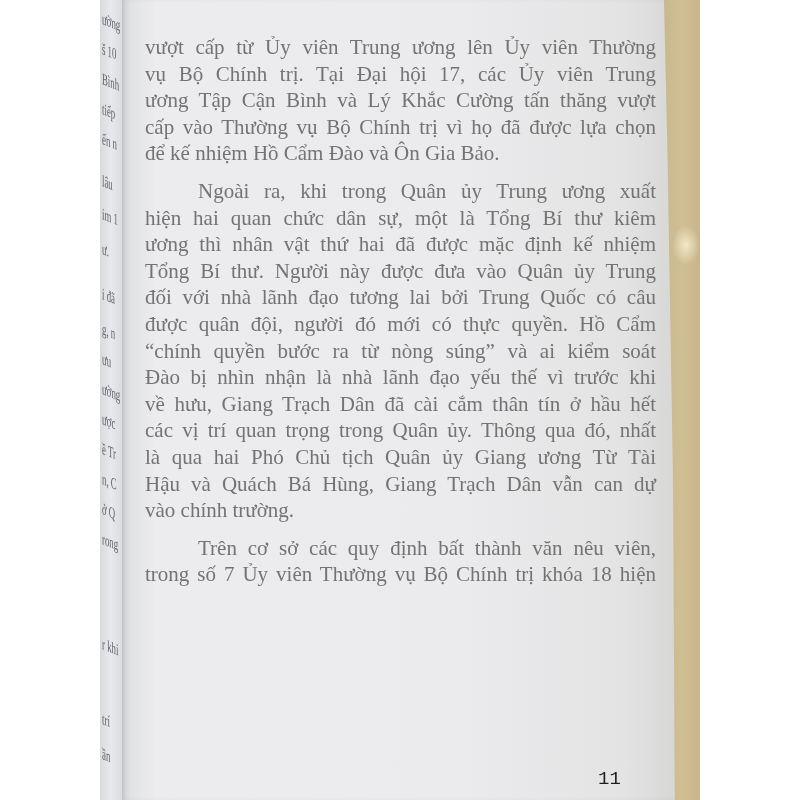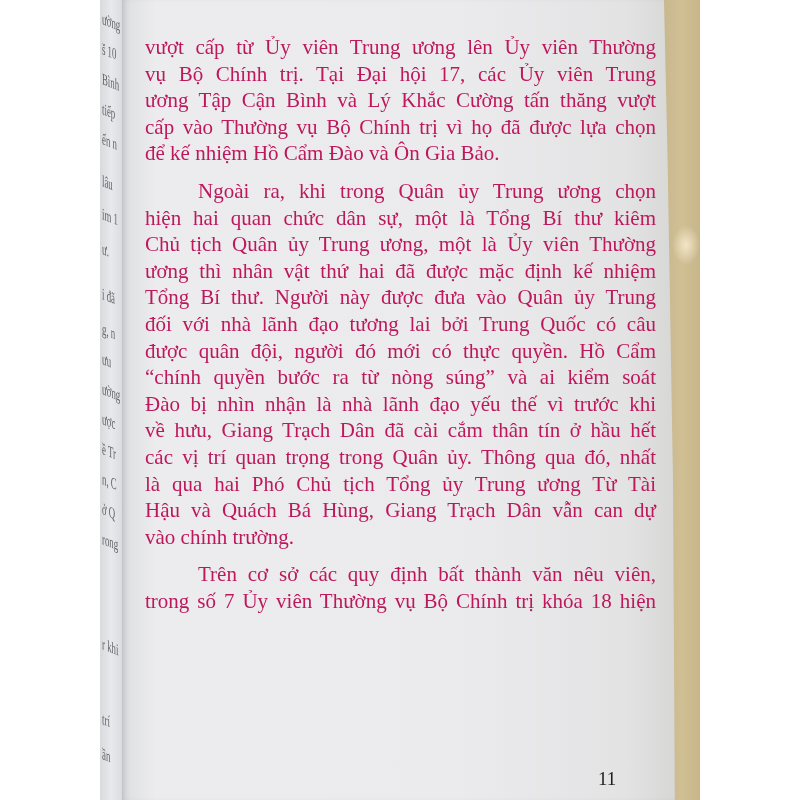--- a/index.html
+++ b/index.html
@@ -66,21 +66,21 @@
       background: radial-gradient(ellipse at center, rgba(245,235,205,0.9), rgba(245,235,205,0) 70%);
     }
     .text-block {
       position: absolute;
       left: 145px;
       top: 34px;
       width: 511px;
       font-family: "Liberation Serif", serif;
       font-size: 21px;
       line-height: 26.6px;
-      color: #be185d;
+      color: #737373;
       text-align: justify;
     }
     .text-block .para {
       margin: 0;
     }
     .text-block .para + .para {
       margin-top: 11px;
     }
     .text-block .line {
       display: block;
@@ -92,21 +92,21 @@
     .text-block .line.last {
       text-align-last: left;
     }
     .text-block .line.first-indent {
       padding-left: 53px;
     }
     .page-number {
       position: absolute;
       left: 598px;
       top: 768px;
-      font-family: Liberation Serif, serif;
+      font-family: Liberation Mono, monospace;
       font-size: 19px;
       color: #1e1e22;
     }
   </style>
 </head>
 <body>
 
 <div class="scene">
 
   <div class="prev-page" id="prev-page">
@@ -140,32 +140,31 @@
 
   <div class="text-block" id="text-block">
       <div class="para">
         <span class="line">vượt cấp từ Ủy viên Trung ương lên Ủy viên Thường</span>
         <span class="line">vụ Bộ Chính trị. Tại Đại hội 17, các Ủy viên Trung</span>
         <span class="line">ương Tập Cận Bình và Lý Khắc Cường tấn thăng vượt</span>
         <span class="line">cấp vào Thường vụ Bộ Chính trị vì họ đã được lựa chọn</span>
         <span class="line last">để kế nhiệm Hồ Cẩm Đào và Ôn Gia Bảo.</span>
       </div>
       <div class="para">
-        <span class="line first-indent">Ngoài ra, khi trong Quân ủy Trung ương chọn</span>
+        <span class="line first-indent">Ngoài ra, khi trong Quân ủy Trung ương xuất</span>
         <span class="line">hiện hai quan chức dân sự, một là Tổng Bí thư kiêm</span>
-        <span class="line">Chủ tịch Quân ủy Trung ương, một là Ủy viên Thường</span>
         <span class="line">ương thì nhân vật thứ hai đã được mặc định kế nhiệm</span>
         <span class="line">Tổng Bí thư. Người này được đưa vào Quân ủy Trung</span>
         <span class="line">đối với nhà lãnh đạo tương lai bởi Trung Quốc có câu</span>
         <span class="line">được quân đội, người đó mới có thực quyền. Hồ Cẩm</span>
         <span class="line">“chính quyền bước ra từ nòng súng” và ai kiểm soát</span>
         <span class="line">Đào bị nhìn nhận là nhà lãnh đạo yếu thế vì trước khi</span>
         <span class="line">về hưu, Giang Trạch Dân đã cài cắm thân tín ở hầu hết</span>
         <span class="line">các vị trí quan trọng trong Quân ủy. Thông qua đó, nhất</span>
-        <span class="line">là qua hai Phó Chủ tịch Tổng ủy Trung ương Từ Tài</span>
+        <span class="line">là qua hai Phó Chủ tịch Quân ủy Giang ương Từ Tài</span>
         <span class="line">Hậu và Quách Bá Hùng, Giang Trạch Dân vẫn can dự</span>
         <span class="line last">vào chính trường.</span>
       </div>
       <div class="para">
         <span class="line first-indent">Trên cơ sở các quy định bất thành văn nêu viên,</span>
         <span class="line">trong số 7 Ủy viên Thường vụ Bộ Chính trị khóa 18 hiện</span>
       </div>
     </div>
 
   <div class="page-number">11</div>

